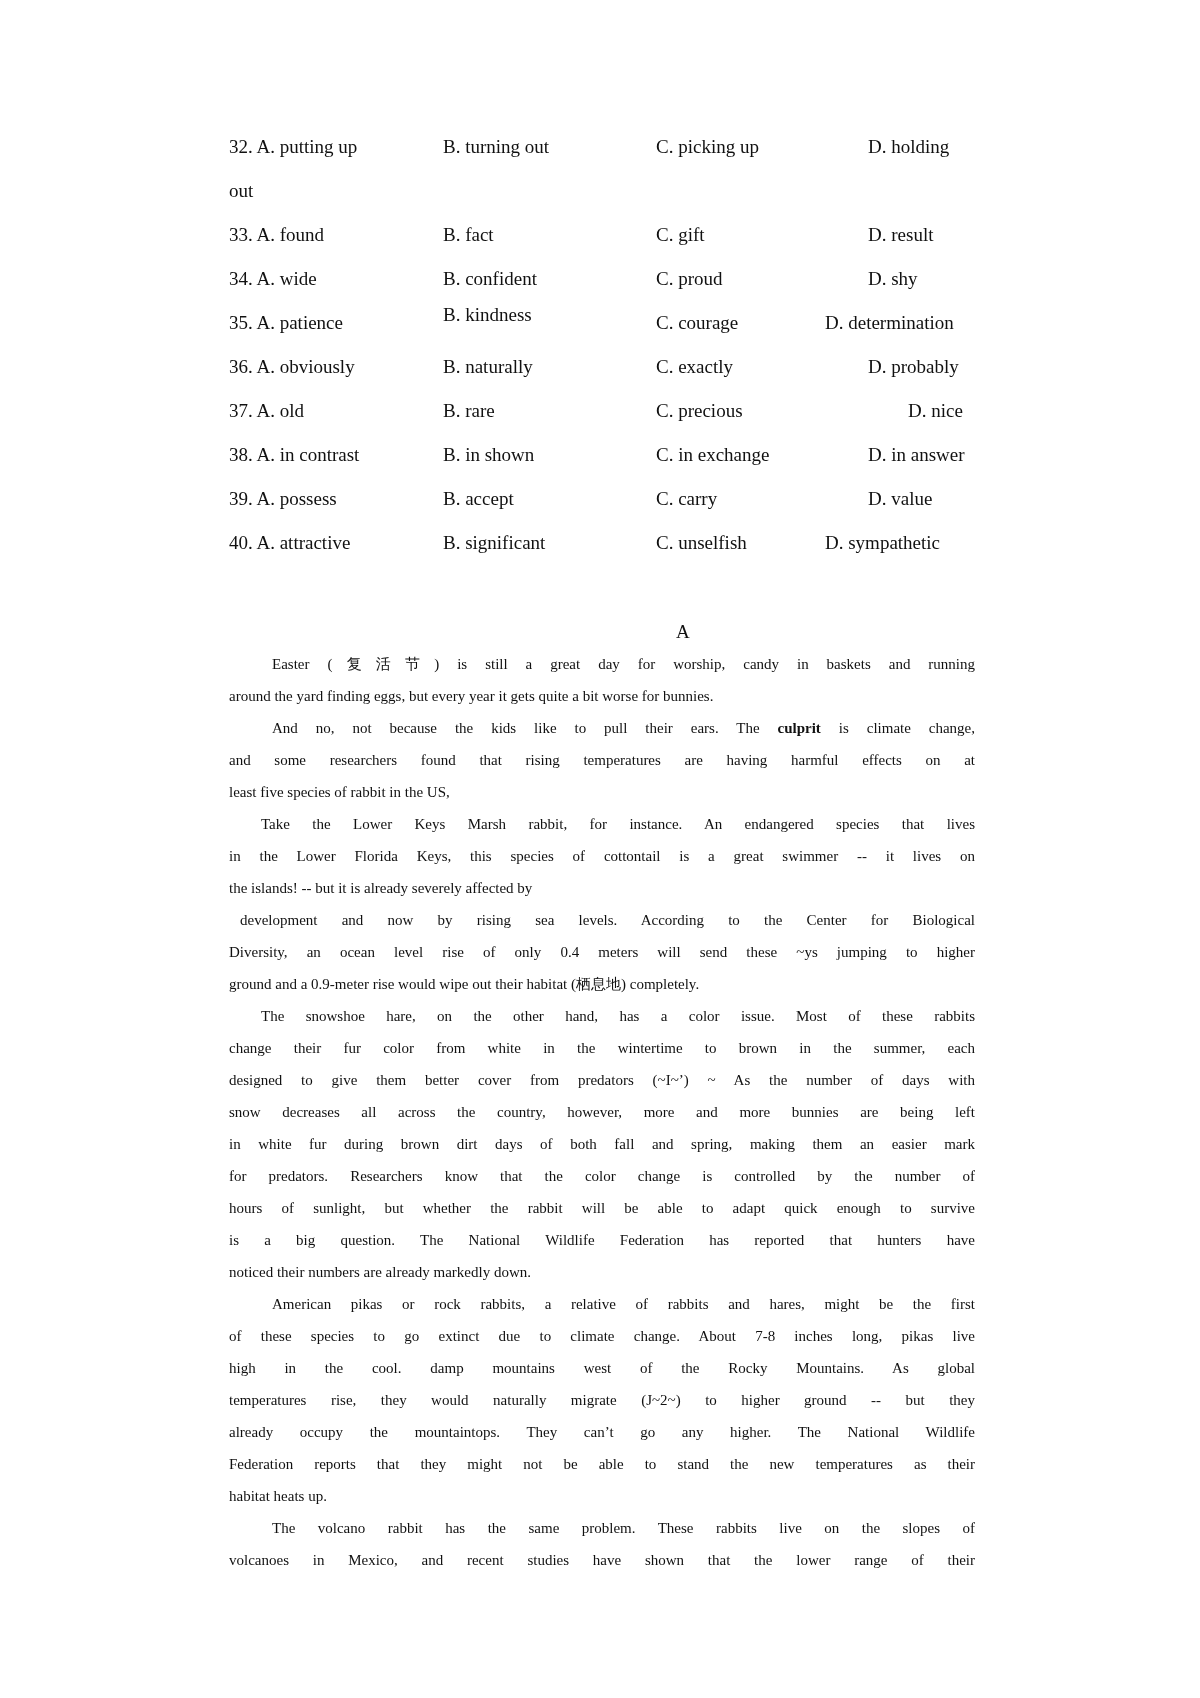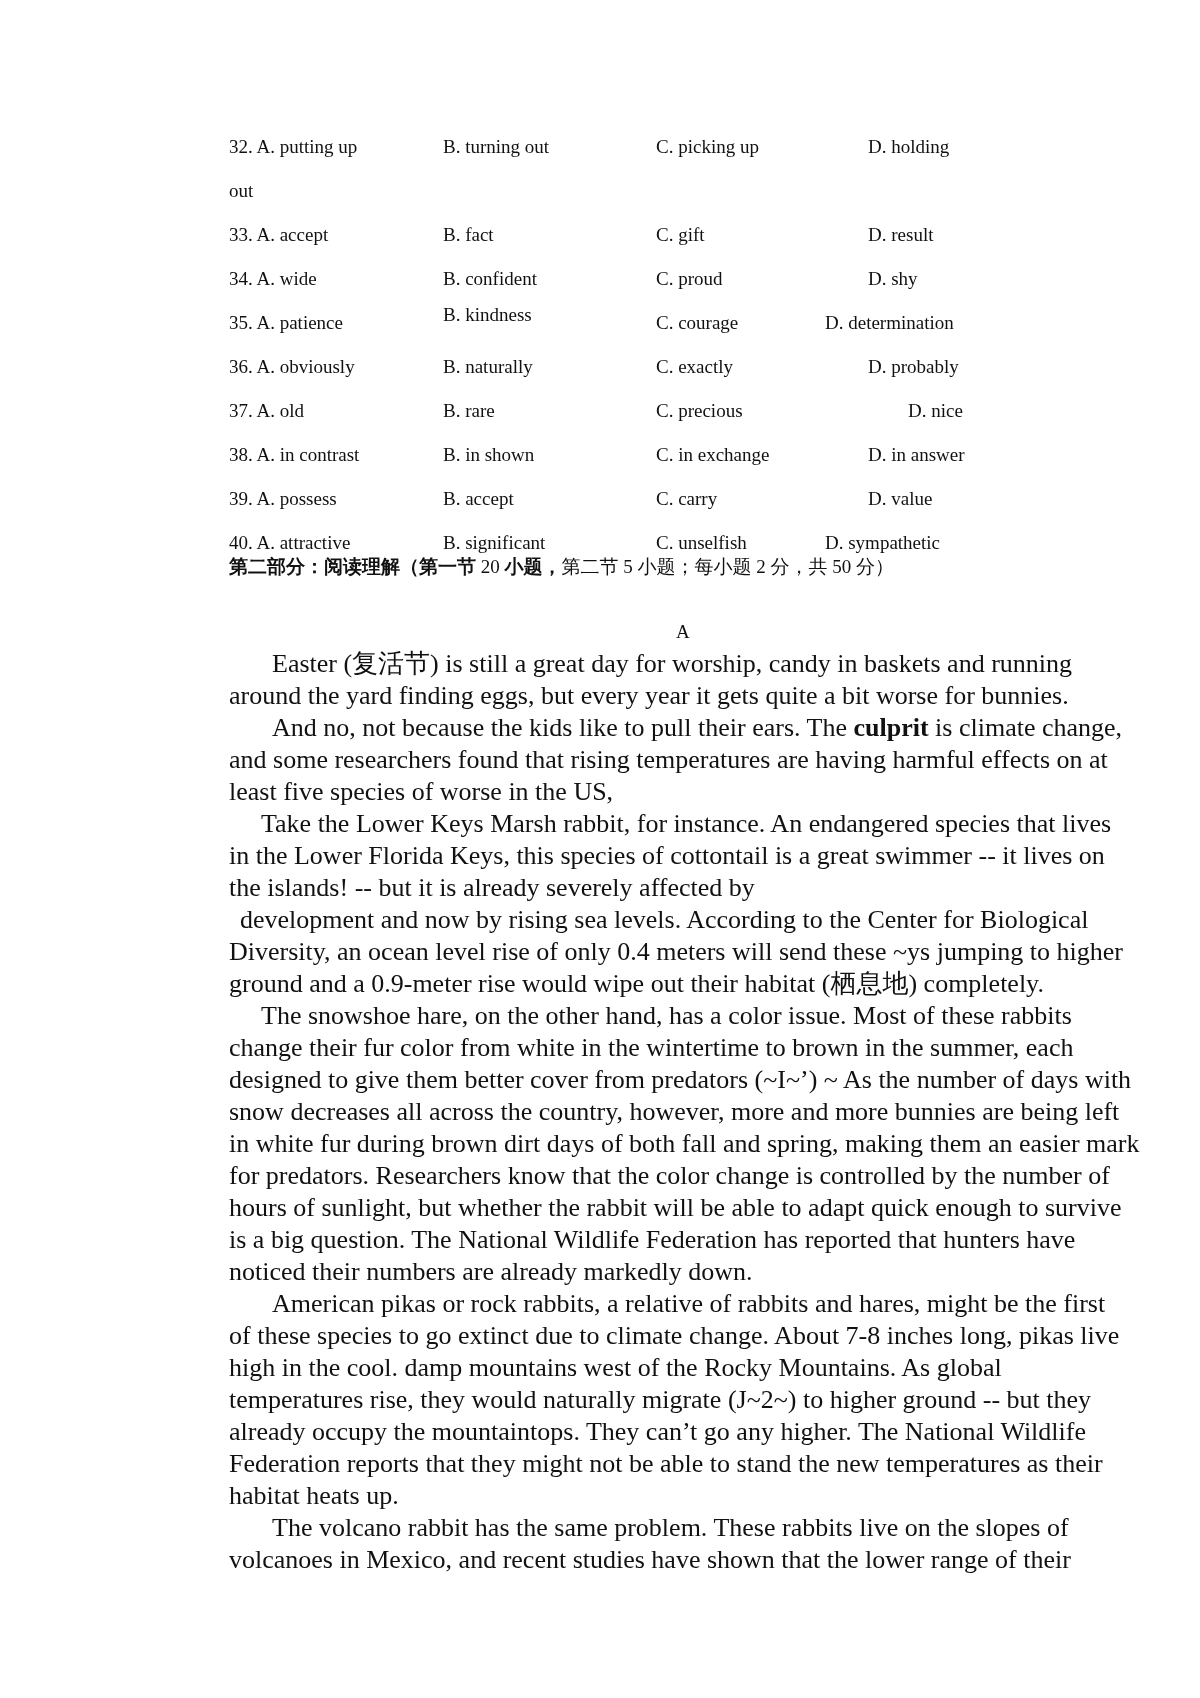--- a/index.html
+++ b/index.html
@@ -3,42 +3,42 @@
 <meta charset="utf-8">
 <style>
   html, body { margin: 0; padding: 0; background: #ffffff; }
   body { width: 1200px; height: 1698px; position: relative; overflow: hidden;
          font-family: "Liberation Serif", "DejaVu Serif", serif; color: #111; }
   .page { position: absolute; left: 0; top: 0; width: 1194px; height: 1698px; }
   .opt { position: absolute; font-size: 19px; line-height: 22px; white-space: nowrap; }
   .section-header { position: absolute; left: 229px; top: 556px; font-size: 19px; line-height: 22px; white-space: nowrap; font-weight: bold; }
   .section-header .norm { font-weight: normal; }
   .passage-title { position: absolute; left: 676px; top: 621px; font-size: 19px; line-height: 22px; }
-  .line { position: absolute; left: 229px; width: 746px; font-size: 26px; line-height: 22px; white-space: nowrap; }
+  .line { position: absolute; left: 229px; width: 746px; font-size: 15px; line-height: 22px; white-space: nowrap; }
   .justify { text-align: justify; text-align-last: justify; }
   .ind { left: 272px; width: 703px; }
   .ind2 { left: 261px; width: 714px; font-family: Liberation Serif, serif; }
   .ind3 { left: 240px; width: 735px; }
   b { font-weight: bold; }
 </style>
 </head>
 <body>
 
 <div class="page">
 
   <div>
     <span class="opt" style="left:229px;top:136px"><span>32.</span> <span>A. putting up</span></span>
     <span class="opt" style="left:443px;top:136px">B. turning out</span>
     <span class="opt" style="left:656px;top:136px">C. picking up</span>
     <span class="opt" style="left:868px;top:136px">D. holding</span>
     <span class="opt" style="left:229px;top:180px">out</span>
   </div>
 
   <div>
-    <span class="opt" style="left:229px;top:224px"><span>33.</span> <span>A. accept</span></span>
+    <span class="opt" style="left:229px;top:224px"><span>33.</span> <span>A. found</span></span>
     <span class="opt" style="left:443px;top:224px">B. fact</span>
     <span class="opt" style="left:656px;top:224px">C. gift</span>
     <span class="opt" style="left:868px;top:224px">D. result</span>
   </div>
 
   <div>
     <span class="opt" style="left:229px;top:268px"><span>34.</span> <span>A. wide</span></span>
     <span class="opt" style="left:443px;top:268px">B. confident</span>
     <span class="opt" style="left:656px;top:268px">C. proud</span>
     <span class="opt" style="left:868px;top:268px">D. shy</span>
@@ -79,32 +79,29 @@
     <span class="opt" style="left:868px;top:488px">D. value</span>
   </div>
 
   <div>
     <span class="opt" style="left:229px;top:532px"><span>40.</span> <span>A. attractive</span></span>
     <span class="opt" style="left:443px;top:532px">B. significant</span>
     <span class="opt" style="left:656px;top:532px">C. unselfish</span>
     <span class="opt" style="left:825px;top:532px">D. sympathetic</span>
   </div>
 
-  <div class="section-header">
-    <span>第二部分：阅读理解（第一节</span><span class="norm"> 20 </span><span>小题，</span><span class="norm">第二节 5 小题；每小题 2 分，共 50 分）</span>
-  </div>
 
   <div class="passage-title">A</div>
 
   <div>
     <div class="line ind justify" style="top:653px">Easter (复活节) is still a great day for worship, candy in baskets and running</div>
     <div class="line" style="top:685px">around the yard finding eggs, but every year it gets quite a bit worse for bunnies.</div>
     <div class="line ind justify" style="top:717px"><span>And no, not because the kids like to pull their ears. The </span><b>culprit</b><span> is climate change,</span></div>
     <div class="line justify" style="top:749px">and some researchers found that rising temperatures are having harmful effects on at</div>
-    <div class="line" style="top:781px">least five species of worse in the US,</div>
+    <div class="line" style="top:781px">least five species of rabbit in the US,</div>
     <div class="line ind2 justify" style="top:813px">Take the Lower Keys Marsh rabbit, for instance. An endangered species that lives</div>
     <div class="line justify" style="top:845px">in the Lower Florida Keys, this species of cottontail is a great swimmer -- it lives on</div>
     <div class="line" style="top:877px">the islands! -- but it is already severely affected by</div>
     <div class="line ind3 justify" style="top:909px">development and now by rising sea levels. According to the Center for Biological</div>
     <div class="line justify" style="top:941px">Diversity, an ocean level rise of only 0.4 meters will send these ~ys jumping to higher</div>
     <div class="line" style="top:973px">ground and a 0.9-meter rise would wipe out their habitat (栖息地) completely.</div>
     <div class="line ind2 justify" style="top:1005px">The snowshoe hare, on the other hand, has a color issue. Most of these rabbits</div>
     <div class="line justify" style="top:1037px">change their fur color from white in the wintertime to brown in the summer, each</div>
     <div class="line justify" style="top:1069px">designed to give them better cover from predators (~I~’) ~ As the number of days with</div>
     <div class="line justify" style="top:1101px">snow decreases all across the country, however, more and more bunnies are being left</div>

